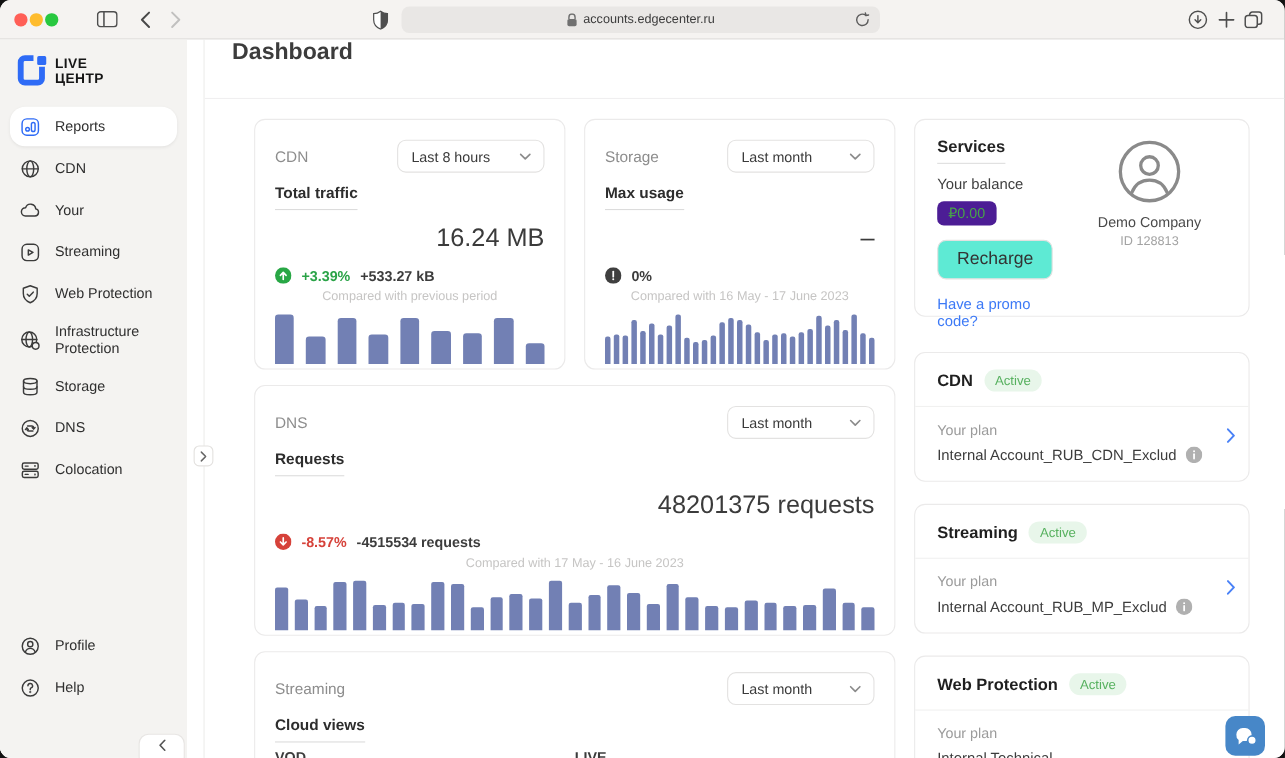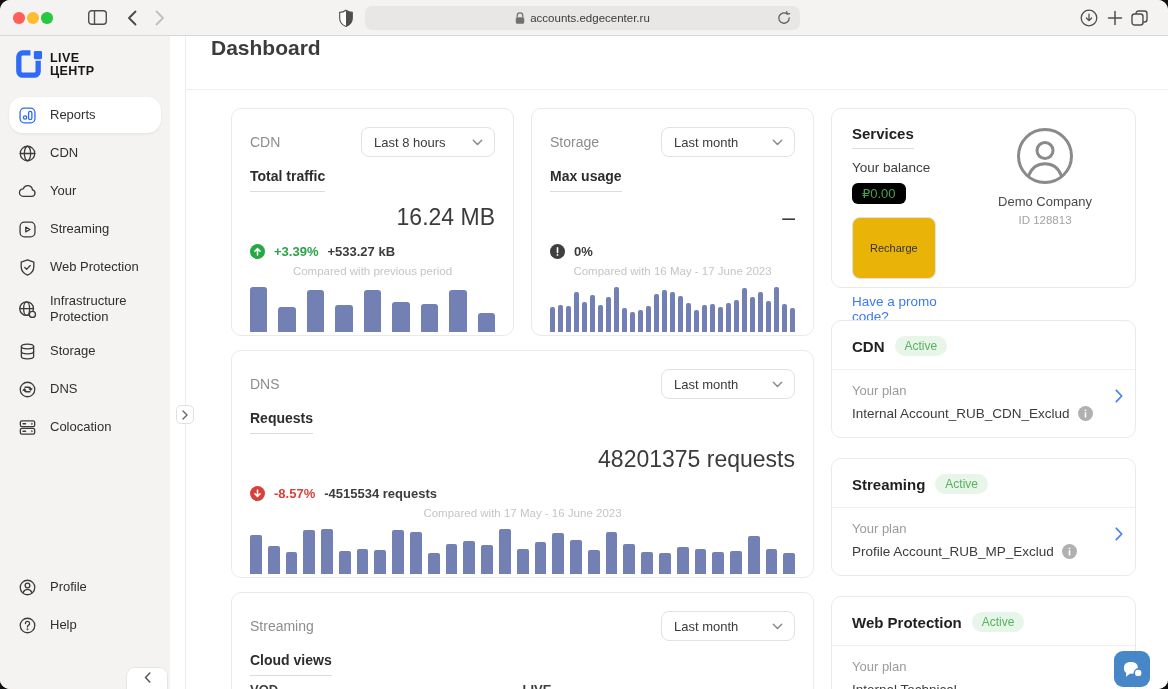--- a/index.html
+++ b/index.html
@@ -77,24 +77,24 @@
   .stream-card { height:200px; padding:18px 18px 14px; }
   .s-cols { display:flex; margin-top:6px; }
   .s-col { flex:1; font-size:13px; font-weight:600; color:#3c3c3c; }
 
   
   .services-card { height:180px; padding:16px 20px; display:flex; margin-bottom:32px; }
   .svc-left { flex:1; }
   .svc-title { display:inline-block; font-size:15px; font-weight:700; color:#222;
     padding-bottom:6px; border-bottom:1px solid #dedede; }
   .svc-balance-label { font-size:13.5px; color:#3f3f3f; margin-top:11px; }
-  .pill-balance { display:inline-block; margin-top:8px; background:#000000; color:#48a24a;
+  .pill-balance { display:inline-block; margin-top:8px; background:#4c1d95; color:#48a24a;
     font-size:13px; padding:3px 10px; border-radius:6px; }
-  .btn-recharge { display:inline-block; margin-top:13px; background:#eab308; border:1px solid #e2e1e0;
-    border-radius:8px; padding:24px 17px; font-size:11px; color:#333; cursor:pointer; font-family:inherit; }
+  .btn-recharge { display:inline-block; margin-top:13px; background:#5eead4; border:1px solid #e2e1e0;
+    border-radius:8px; padding:8px 17px; font-size:16px; color:#333; cursor:pointer; font-family:inherit; }
   .promo-link { display:block; margin-top:15px; font-size:13.5px; color:#3c79f6; cursor:pointer; text-decoration:none; }
   .svc-right { width:140px; flex:none; display:flex; flex-direction:column; align-items:center; padding-top:2px; }
   .svc-company { font-size:13px; color:#4a4a4a; margin-top:9px; }
   .svc-id { font-size:11.5px; color:#a3a3a3; margin-top:5px; }
 
   .plan-card { margin-bottom:20px; position:relative; }
   .plan-head { display:flex; align-items:center; gap:10px; padding:15px 20px 13px; border-bottom:1px solid #f1f1f0; }
   .plan-name { font-size:15px; font-weight:700; color:#1f1f1f; }
   .pill-active { background:#e8f6ea; color:#57b15f; font-size:12px; padding:3px 10px; border-radius:10px; }
   .plan-body { padding:13px 20px 16px; }
@@ -513,21 +513,21 @@
             </div>
 
             <div class="card plan-card">
               <div class="plan-head">
                 <span class="plan-name">Streaming</span>
                 <span class="pill-active">Active</span>
               </div>
               <div class="plan-body">
                 <div class="plan-label">Your plan</div>
                 <div class="plan-value-row">
-                  <span>Profile Account_RUB_MP_Exclud</span>
+                  <span>Internal Account_RUB_MP_Exclud</span>
                   <svg width="15" height="15" viewBox="0 0 15 15">
                       <circle cx="7.5" cy="7.5" r="7.5" fill="#b0b0b0"></circle>
                       <path d="M7.5 6.9 v4" stroke="#fff" stroke-width="1.6" stroke-linecap="round"></path>
                       <circle cx="7.5" cy="4.3" r="0.9" fill="#fff"></circle>
                     </svg>
                 </div>
               </div>
               <span class="plan-chev">
                 <svg width="8" height="14" viewBox="0 0 8 14">
                     <path d="M1.3 1.3 L6.7 7 1.3 12.7" fill="none" stroke="#4a82f7" stroke-width="1.8" stroke-linecap="round" stroke-linejoin="round"></path>

